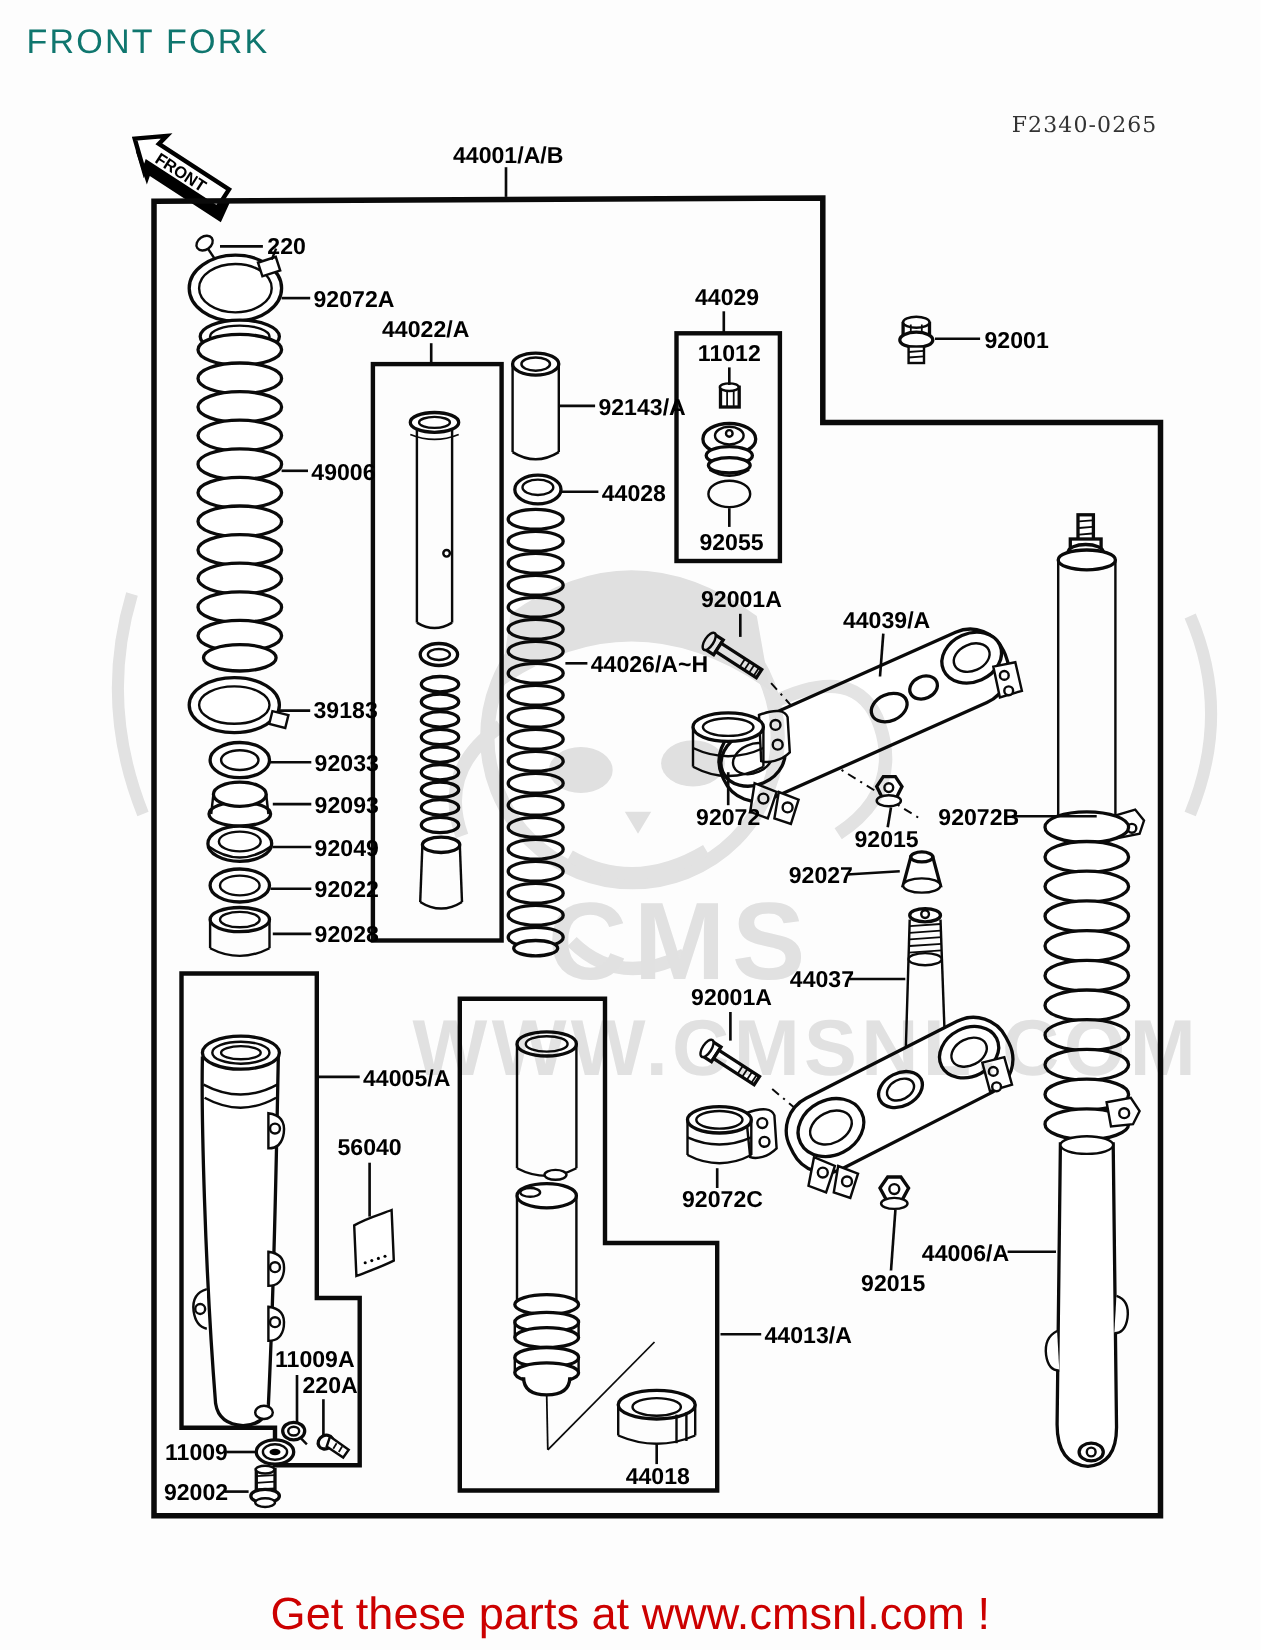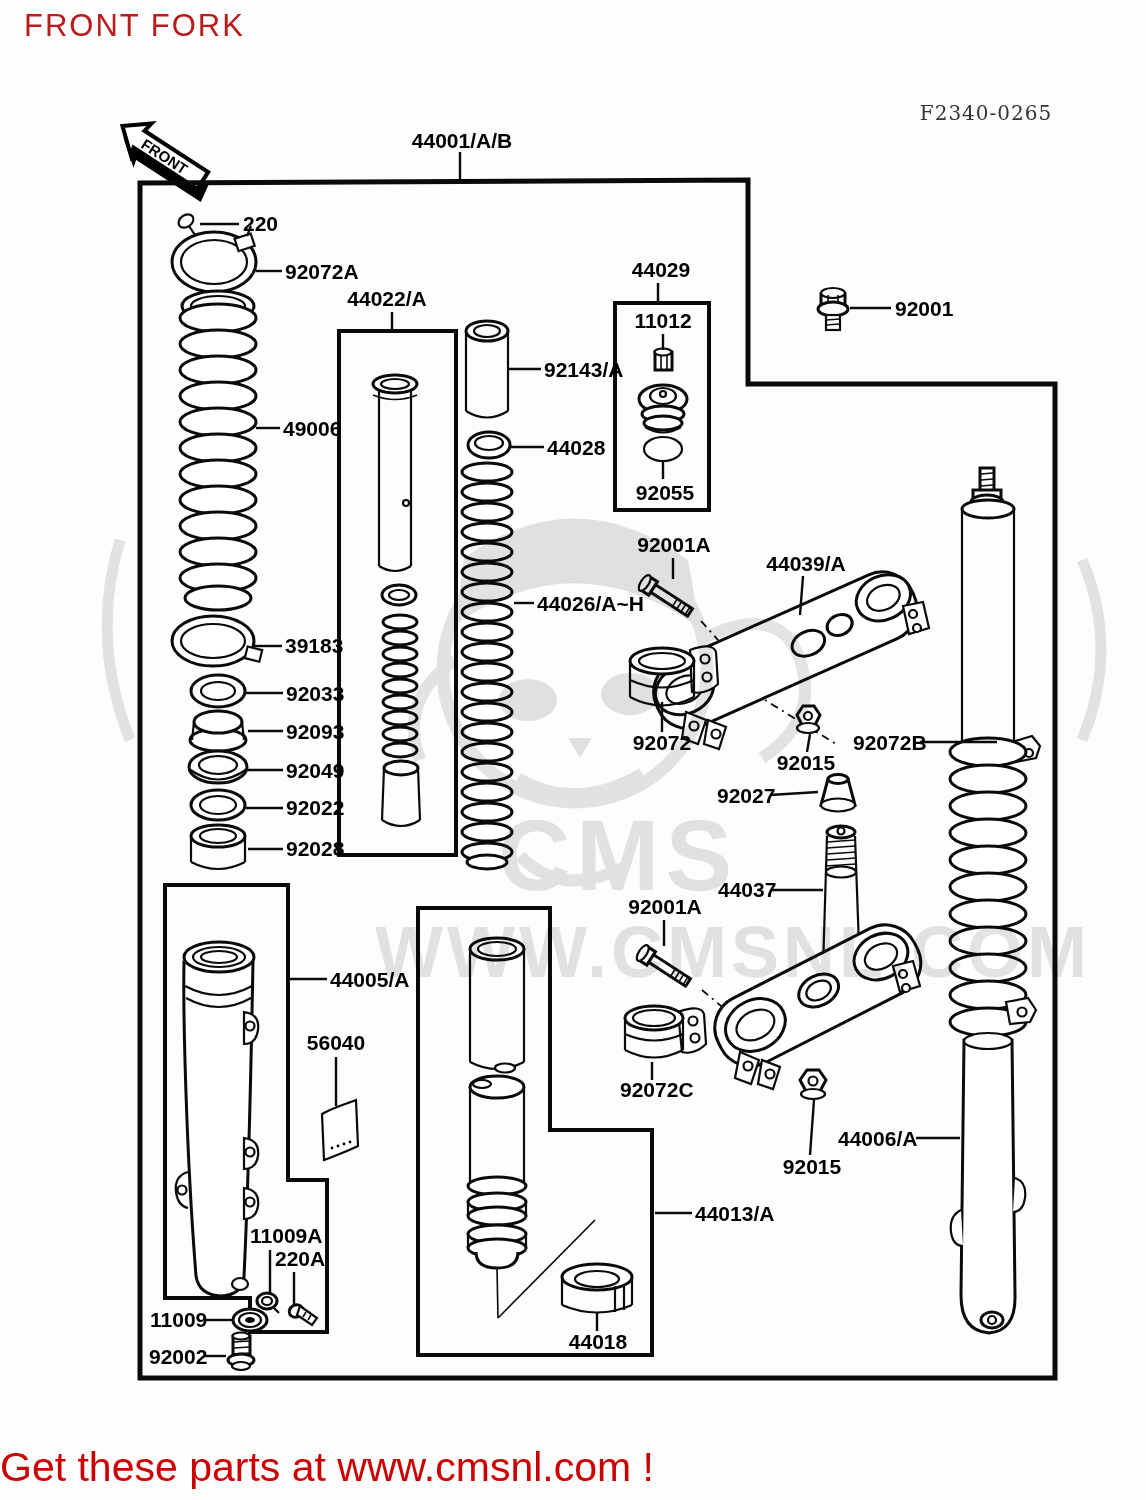--- a/index.html
+++ b/index.html
@@ -1,20 +1,20 @@
 <!DOCTYPE html>
 <html><head>
 <meta charset="utf-8">
 <style>
   html,body{margin:0;padding:0;background:#ffffff;}
   .page{position:relative;width:1146px;height:1500px;background:#fdfdfd;overflow:hidden;
         font-family:"Liberation Sans",sans-serif;}
-  .page-title{position:absolute;left:24px;top:8px;margin:0;font-size:31px;font-weight:400;
-        color:#b91c1c;letter-spacing:2px;}
-  .footer{position:absolute;left:0;right:0;top:1444px;font-size:41px;
+  .page-title{position:absolute;left:24px;top:20px;margin:0;font-size:31px;font-weight:400;
+        color:#0f766e;letter-spacing:2px;}
+  .footer{position:absolute;left:0;right:0;top:1444px;text-align:center;font-size:41px;
         color:#cc0000;letter-spacing:0px;}
   svg{position:absolute;left:0;top:0;}
   .box{fill:none;stroke:#0a0a0a;stroke-width:5;}
   .ibox{fill:none;stroke:#0a0a0a;stroke-width:4;}
   .part{fill:#ffffff;stroke:#0a0a0a;stroke-width:3;}
   .part2{fill:#ffffff;stroke:#0a0a0a;stroke-width:2.2;}
   .ln{fill:none;stroke:#0a0a0a;stroke-width:2.2;}
   .thin{fill:none;stroke:#0a0a0a;stroke-width:1.6;}
   .lead{stroke:#0a0a0a;stroke-width:2.4;}
   .dash{fill:none;stroke:#0a0a0a;stroke-width:1.8;stroke-dasharray:8 5 2 5;}

